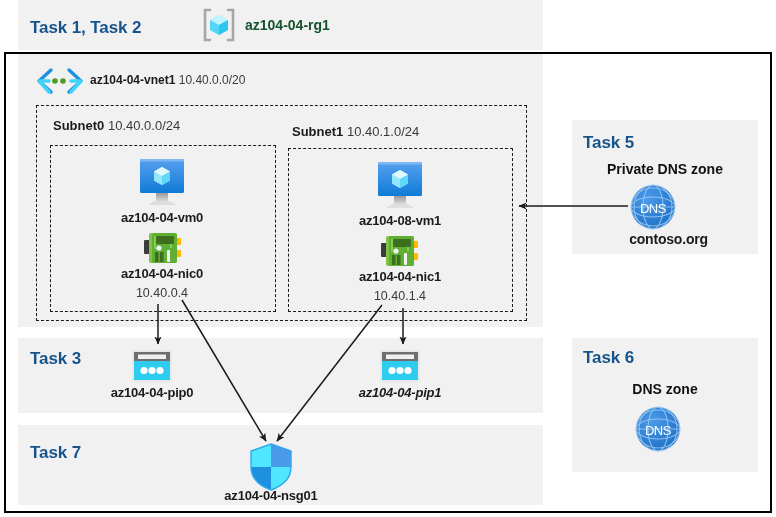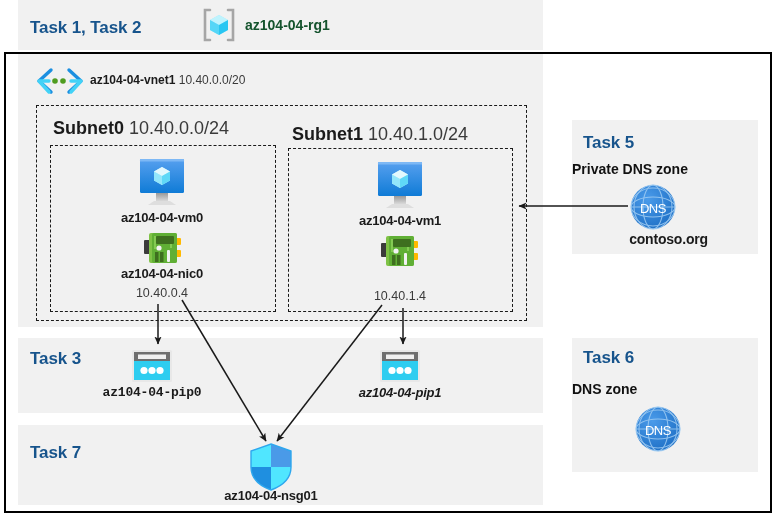--- a/index.html
+++ b/index.html
@@ -58,21 +58,21 @@
   }
 
   .dashed-box {
     position: absolute;
     border: 1.6px dashed #1a1a1a;
     background: transparent;
   }
 
   .box-title {
     position: absolute;
-    font-size: 18px;
+    font-size: 13px;
     white-space: nowrap;
     color: #1b1b1b;
   }
   .box-title b { font-weight: bold; }
   .box-title span.cidr { font-weight: normal; color: #3a3a3a; }
 
   .vnet-title {
     position: absolute;
     font-size: 12px;
     white-space: nowrap;
@@ -88,21 +88,21 @@
     color: #14532d;
     white-space: nowrap;
   }
 
   .zone-title {
     position: absolute;
     font-size: 14px;
     font-weight: bold;
     color: #111111;
     white-space: nowrap;
-    text-align: left;
+    text-align: center;
   }
 
   .icon { position: absolute; }
   svg { display: block; overflow: visible; }
 
   #arrows {
     position: absolute;
     left: 0; top: 0;
     width: 776px; height: 517px;
     pointer-events: none;
@@ -222,55 +222,56 @@
       <rect x="22" y="36" width="12" height="8" fill="url(#vmstand1)"></rect>
       <path d="M14 48 L42 48 L36 44 L20 44 Z" fill="#dedede"></path>
       <rect x="6" y="2" width="44" height="34" rx="1.5" fill="url(#vmg1)"></rect>
       <rect x="6" y="2" width="44" height="2.5" fill="#7db8f5"></rect>
       <polygon points="28,10 36,14.5 36,23.5 28,28 20,23.5 20,14.5" fill="#bfeefb"></polygon>
       <polygon points="28,10 36,14.5 28,19 20,14.5" fill="#e3f8fd"></polygon>
       <polygon points="28,19 36,14.5 36,23.5 28,28" fill="#5fd8f7"></polygon>
       <polygon points="28,19 20,14.5 20,23.5 28,28" fill="#93e6fb"></polygon>
     </svg>
   </div>
-  <div class="node-label" style="left:324px; top:213px; width:152px;">az104-04-vm1</div>
+  <div class="node-label" style="left:324px; top:213px; width:152px;">az104-08-vm1</div>
 
   <div class="icon" style="left:381px; top:233px; width:38px; height:36px;">
     <svg width="38" height="36" viewBox="0 0 38 36">
       <rect x="0" y="10" width="6" height="14" rx="1" fill="#3b3b3b"></rect>
       <rect x="31" y="8" width="6" height="7" rx="1" fill="#ffb900"></rect>
       <rect x="31" y="20" width="6" height="7" rx="1" fill="#ffb900"></rect>
       <rect x="5" y="3" width="28" height="30" rx="2" fill="#7fc246"></rect>
       <rect x="8" y="3" width="25" height="30" rx="2" fill="#60af35"></rect>
       <rect x="12" y="6" width="18" height="8" rx="1" fill="#3e6f1f"></rect>
       <rect x="11" y="22" width="3.5" height="10" fill="#3e6f1f"></rect>
       <rect x="16" y="22" width="3.5" height="10" fill="#3e6f1f"></rect>
       <rect x="23" y="20" width="3" height="12" rx="1" fill="#f2f2f2"></rect>
       <circle cx="15" cy="18" r="2.6" fill="#f2f2f2"></circle>
       <path d="M11 6 L11 19" stroke="#8fd15c" stroke-width="1.6" fill="none"></path>
       <path d="M27 14 L27 18" stroke="#8fd15c" stroke-width="1.6" fill="none"></path>
     </svg>
   </div>
+  <div class="node-label" style="left:324px; top:269px; width:152px;">az104-04-nic1</div>
   <div class="node-sublabel" style="left:324px; top:289px; width:152px;">10.40.1.4</div>
 
   <div class="panel" style="left:18px; top:338px; width:525px; height:75px;"></div>
   <div class="task-label" style="left:30px; top:349px;">Task 3</div>
 
   <div class="icon" style="left:131px; top:348px; width:42px; height:36px;">
     <svg width="42" height="36" viewBox="0 0 42 36">
       <rect x="1" y="2" width="40" height="32" rx="1.5" fill="#e8e8e8"></rect>
       <rect x="3" y="4" width="36" height="9" fill="#6e6e6e"></rect>
       <rect x="7" y="6.5" width="28" height="4.5" fill="#efefef"></rect>
       <rect x="3" y="13" width="36" height="19" fill="#2ecdf0"></rect>
       <circle cx="13" cy="22.5" r="3.6" fill="#ffffff"></circle>
       <circle cx="21" cy="22.5" r="3.6" fill="#ffffff"></circle>
       <circle cx="29" cy="22.5" r="3.6" fill="#ffffff"></circle>
     </svg>
   </div>
-  <div class="node-label" style="left:76px; top:385px; width:152px;font-family:Liberation Mono, monospace;">az104-04-pip0</div>
+  <div class="node-label" style="left:76px; top:385px; width:152px;">az104-04-pip0</div>
 
   <div class="icon" style="left:379px; top:348px; width:42px; height:36px;">
     <svg width="42" height="36" viewBox="0 0 42 36">
       <rect x="1" y="2" width="40" height="32" rx="1.5" fill="#e8e8e8"></rect>
       <rect x="3" y="4" width="36" height="9" fill="#6e6e6e"></rect>
       <rect x="7" y="6.5" width="28" height="4.5" fill="#efefef"></rect>
       <rect x="3" y="13" width="36" height="19" fill="#2ecdf0"></rect>
       <circle cx="13" cy="22.5" r="3.6" fill="#ffffff"></circle>
       <circle cx="21" cy="22.5" r="3.6" fill="#ffffff"></circle>
       <circle cx="29" cy="22.5" r="3.6" fill="#ffffff"></circle>

